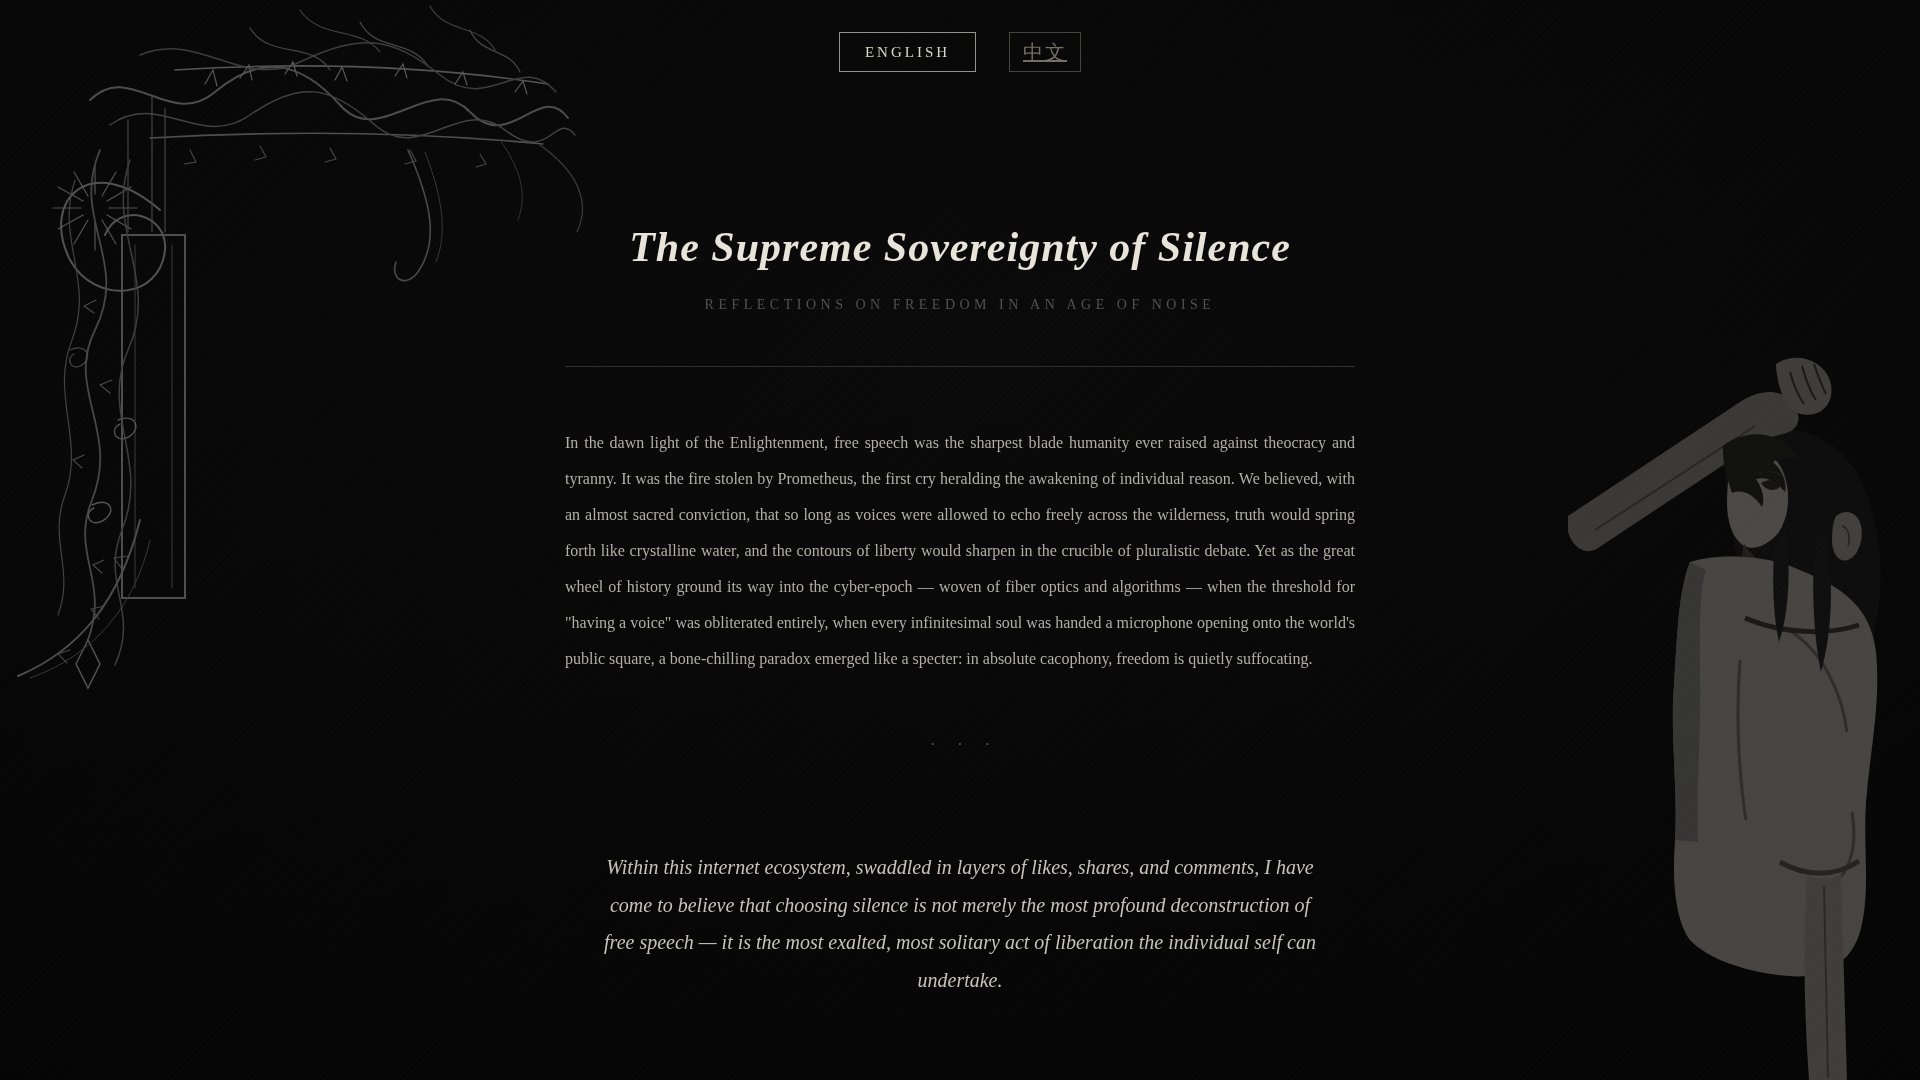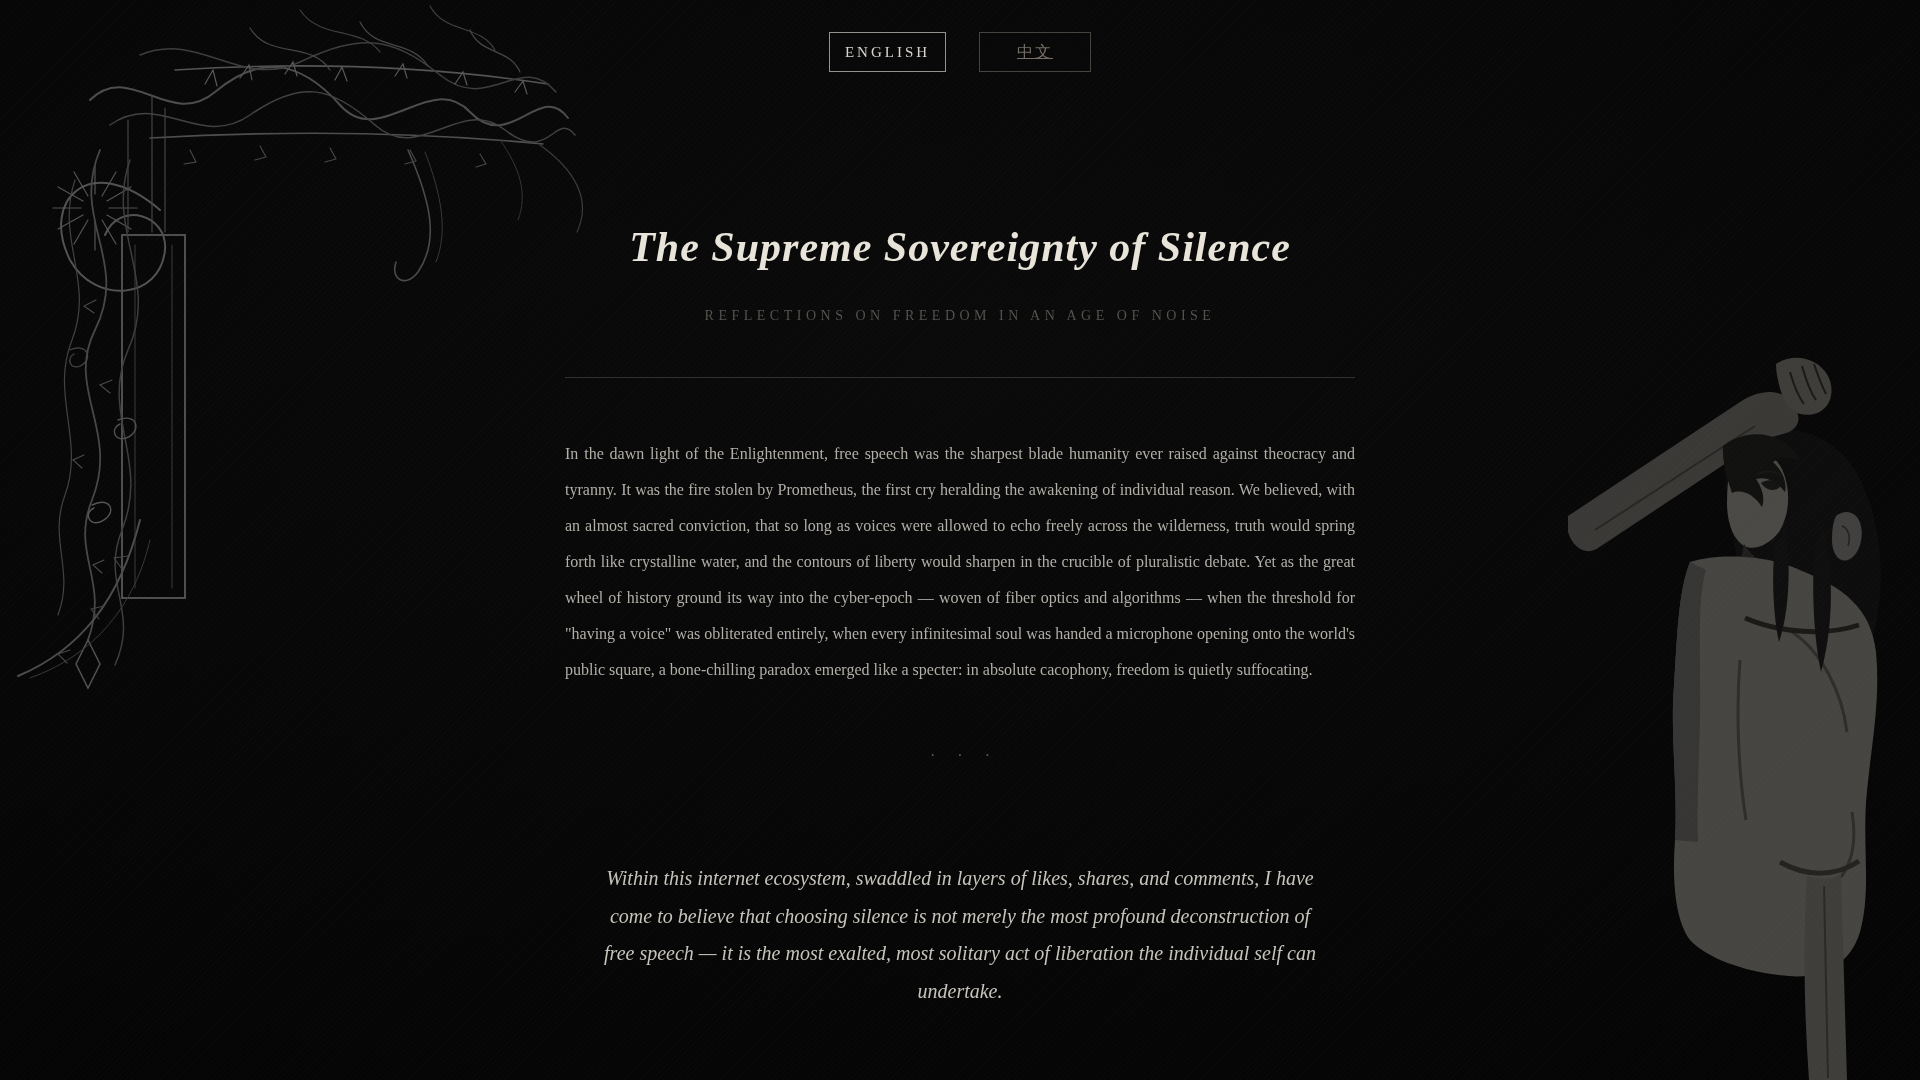--- a/index.html
+++ b/index.html
@@ -31,44 +31,44 @@
     background: rgba(10,10,10,0.4);
     font-family: "Liberation Serif", serif;
     cursor: pointer;
     display: flex; align-items: center; justify-content: center;
     height: 40px;
   }
   .lang-btn.active {
     border: 1px solid #94928c;
     color: #d8d5ce;
     font-size: 15px; letter-spacing: 3px;
-    width: 117px;
+    width: 137px;
   }
   .lang-btn.inactive {
     border: 1px solid #46443f;
     color: #746f66;
-    font-size: 16px; letter-spacing: 2px;
-    width: 112px;
+    font-size: 20px; letter-spacing: 2px;
+    width: 72px;
     text-decoration: underline;
   }
 
   .content {
     position: absolute; left: 50%; transform: translateX(-50%);
     top: 0; width: 790px; z-index: 4;
   }
   .page-title {
     margin-top: 222px;
     text-align: center;
     font-style: italic; font-weight: 700;
     font-size: 42px; line-height: 1.2;
     letter-spacing: 1px;
     color: #e8e4da;
   }
   .page-subtitle {
-    margin-top: 35px;
+    margin-top: 24px;
     text-align: center;
     font-size: 14px; line-height: 18px;
     letter-spacing: 4.5px;
     color: #54524d;
   }
   .rule {
     margin-top: 52px;
     border: none; border-top: 1px solid #31302e;
     width: 100%; height: 0;
   }

